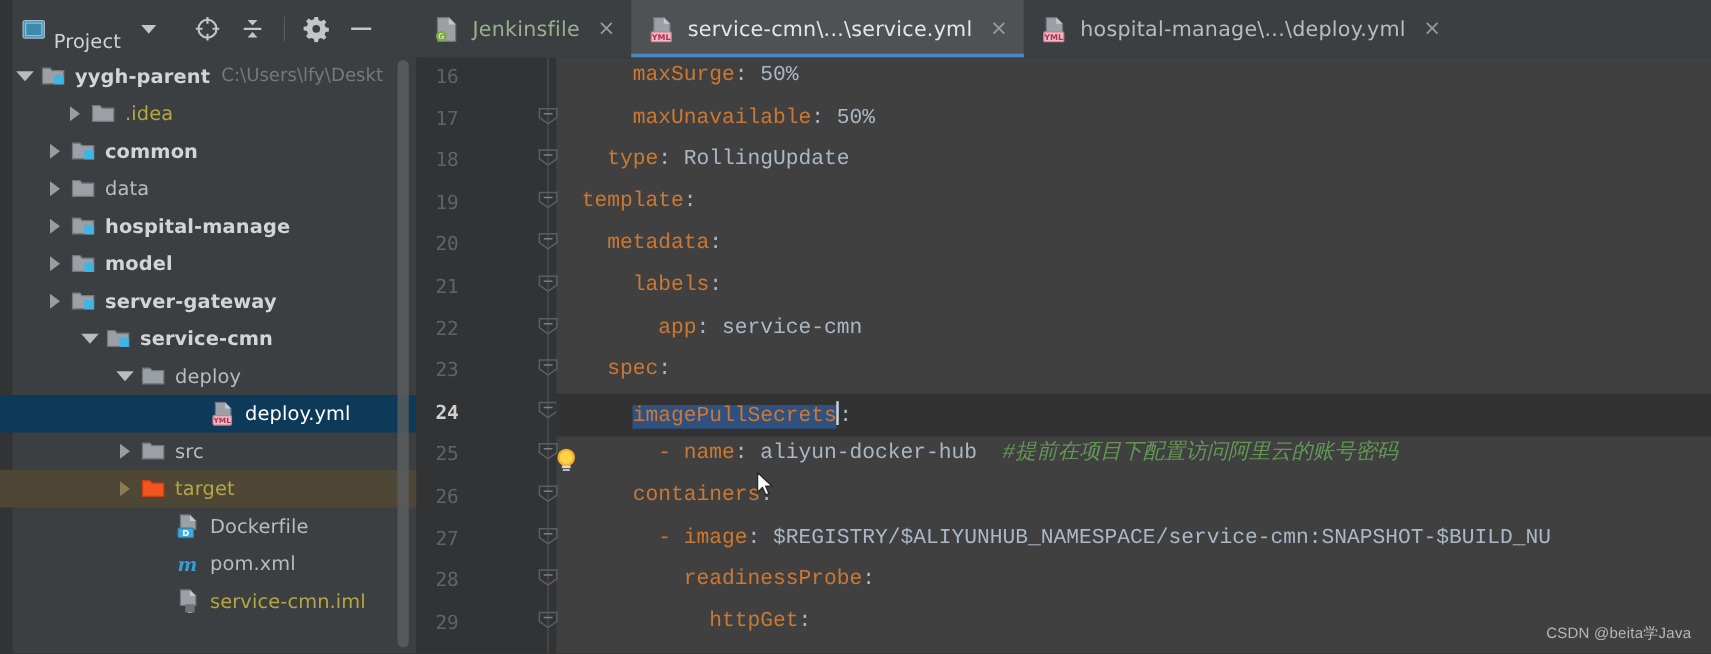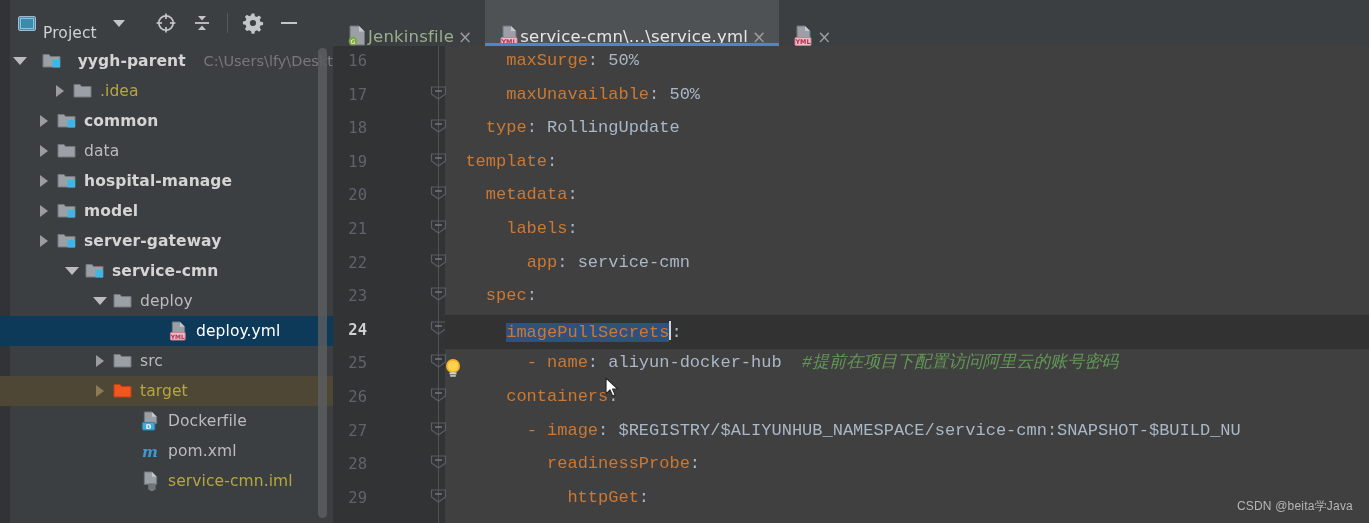--- a/index.html
+++ b/index.html
@@ -24,21 +24,21 @@
   .proj-label{color:#cfd2d4;font-size:15.5px;letter-spacing:.1px;margin-top:20px;}
   .caret-down{width:0;height:0;border-left:6px solid transparent;border-right:6px solid transparent;
     border-top:7px solid #c3c6c9;margin-left:9px;}
   .tb-ico{width:22px;height:22px;position:relative;margin-left:14px;cursor:default;}
   .tb-sep{width:1px;height:20px;background:#56595b;margin-left:14px;}
 
   svg.ic{display:block;}
 
   
   .tabs{position:absolute;left:333px;top:0;height:46px;display:flex;align-items:stretch;}
-  .tab{display:flex;align-items:flex-end;gap:1px;padding:0 13px 0 15px;height:46px;
+  .tab{display:flex;align-items:center;gap:11px;padding:0 13px 0 15px;height:46px;
     box-sizing:border-box;position:relative;cursor:default;}
   .tab.active{background:#4e5254;}
   .tab.active:after{content:"";position:absolute;left:0;right:0;bottom:0;height:3px;background:#4a88c7;}
   .tab-title{font-size:16.5px;color:#bbbbbb;white-space:nowrap;letter-spacing:.2px;}
   .tab.active .tab-title{color:#e6e6e6;}
   .tab.jenkins .tab-title{color:#9aaf8d;}
   .tab-close{color:#9a9a9a;font-size:17px;line-height:1;margin-left:3px;cursor:default;}
 
   .ficon{width:19px;height:21px;position:relative;flex:0 0 auto;}
 
@@ -167,30 +167,31 @@
 
       <div class="tab">
         <span class="ficon">
           <svg class="ic" width="19" height="21" viewBox="0 0 19 21">
             <path d="M3 1h8l5 5V14H3z" fill="#9aa0a6" stroke="#70757a" stroke-width="1"></path>
             <path d="M11 1l5 5h-5z" fill="#c3c8cc"></path>
             <rect x="1" y="12.5" width="16" height="8" rx="1" fill="#f0b9c6" stroke="#d4798f" stroke-width="1"></rect>
             <text x="9" y="19" font-size="6.4" fill="#a8334f" text-anchor="middle" font-family="DejaVu Sans" font-weight="bold">YML</text>
           </svg>
         </span>
+        <span class="tab-title">hospital-manage\...\deploy.yml</span>
         <span class="tab-close">×</span>
       </div>
 
     </div>
   </div>
 
   <div class="tree">
     <div class="tree-strip"></div>
     <div id="tree-rows">
-        <div class="trow" style="padding-left: 12px; justify-content: space-between;">
+        <div class="trow" style="padding-left: 12px;">
           <span style="width: 16px; height: 16px; display: inline-flex; align-items: center; justify-content: center; flex: 0 0 auto; margin-right: 5px;">
             <span class="arrow-d"></span>
           </span>
           <span style="width: 20px; height: 20px; display: inline-block; flex: 0 0 auto; margin-right: 7px;"><svg width="20" height="18" viewBox="0 0 20 18">
               <path d="M1 3.5h6l1.6 2h9.4V16H1z" fill="#9aa0a6" stroke="#73787d" stroke-width="1"></path>
               <rect x="10.5" y="9" width="7.5" height="7.5" fill="#3cb5e8"></rect>
             </svg></span>
           <span class="tlabel module">yygh-parent</span>
           <span class="tpath">C:\Users\lfy\Deskt</span>
         </div>

